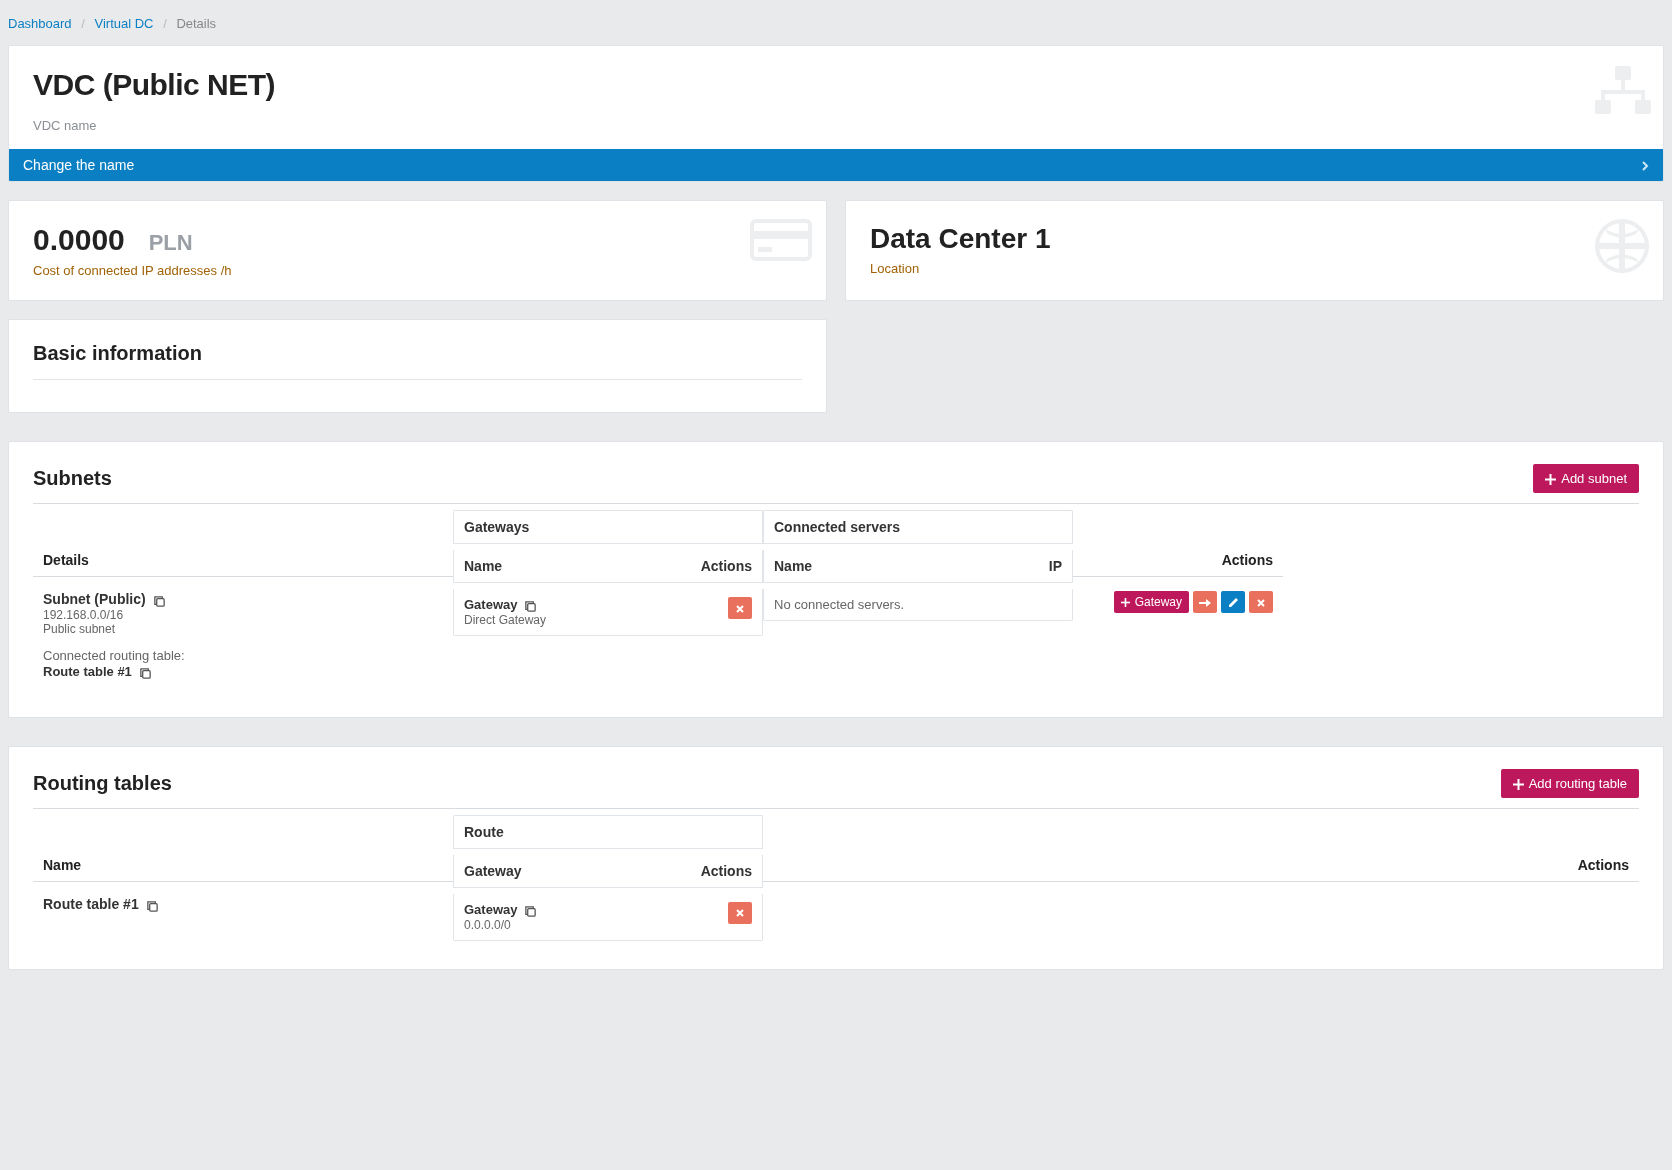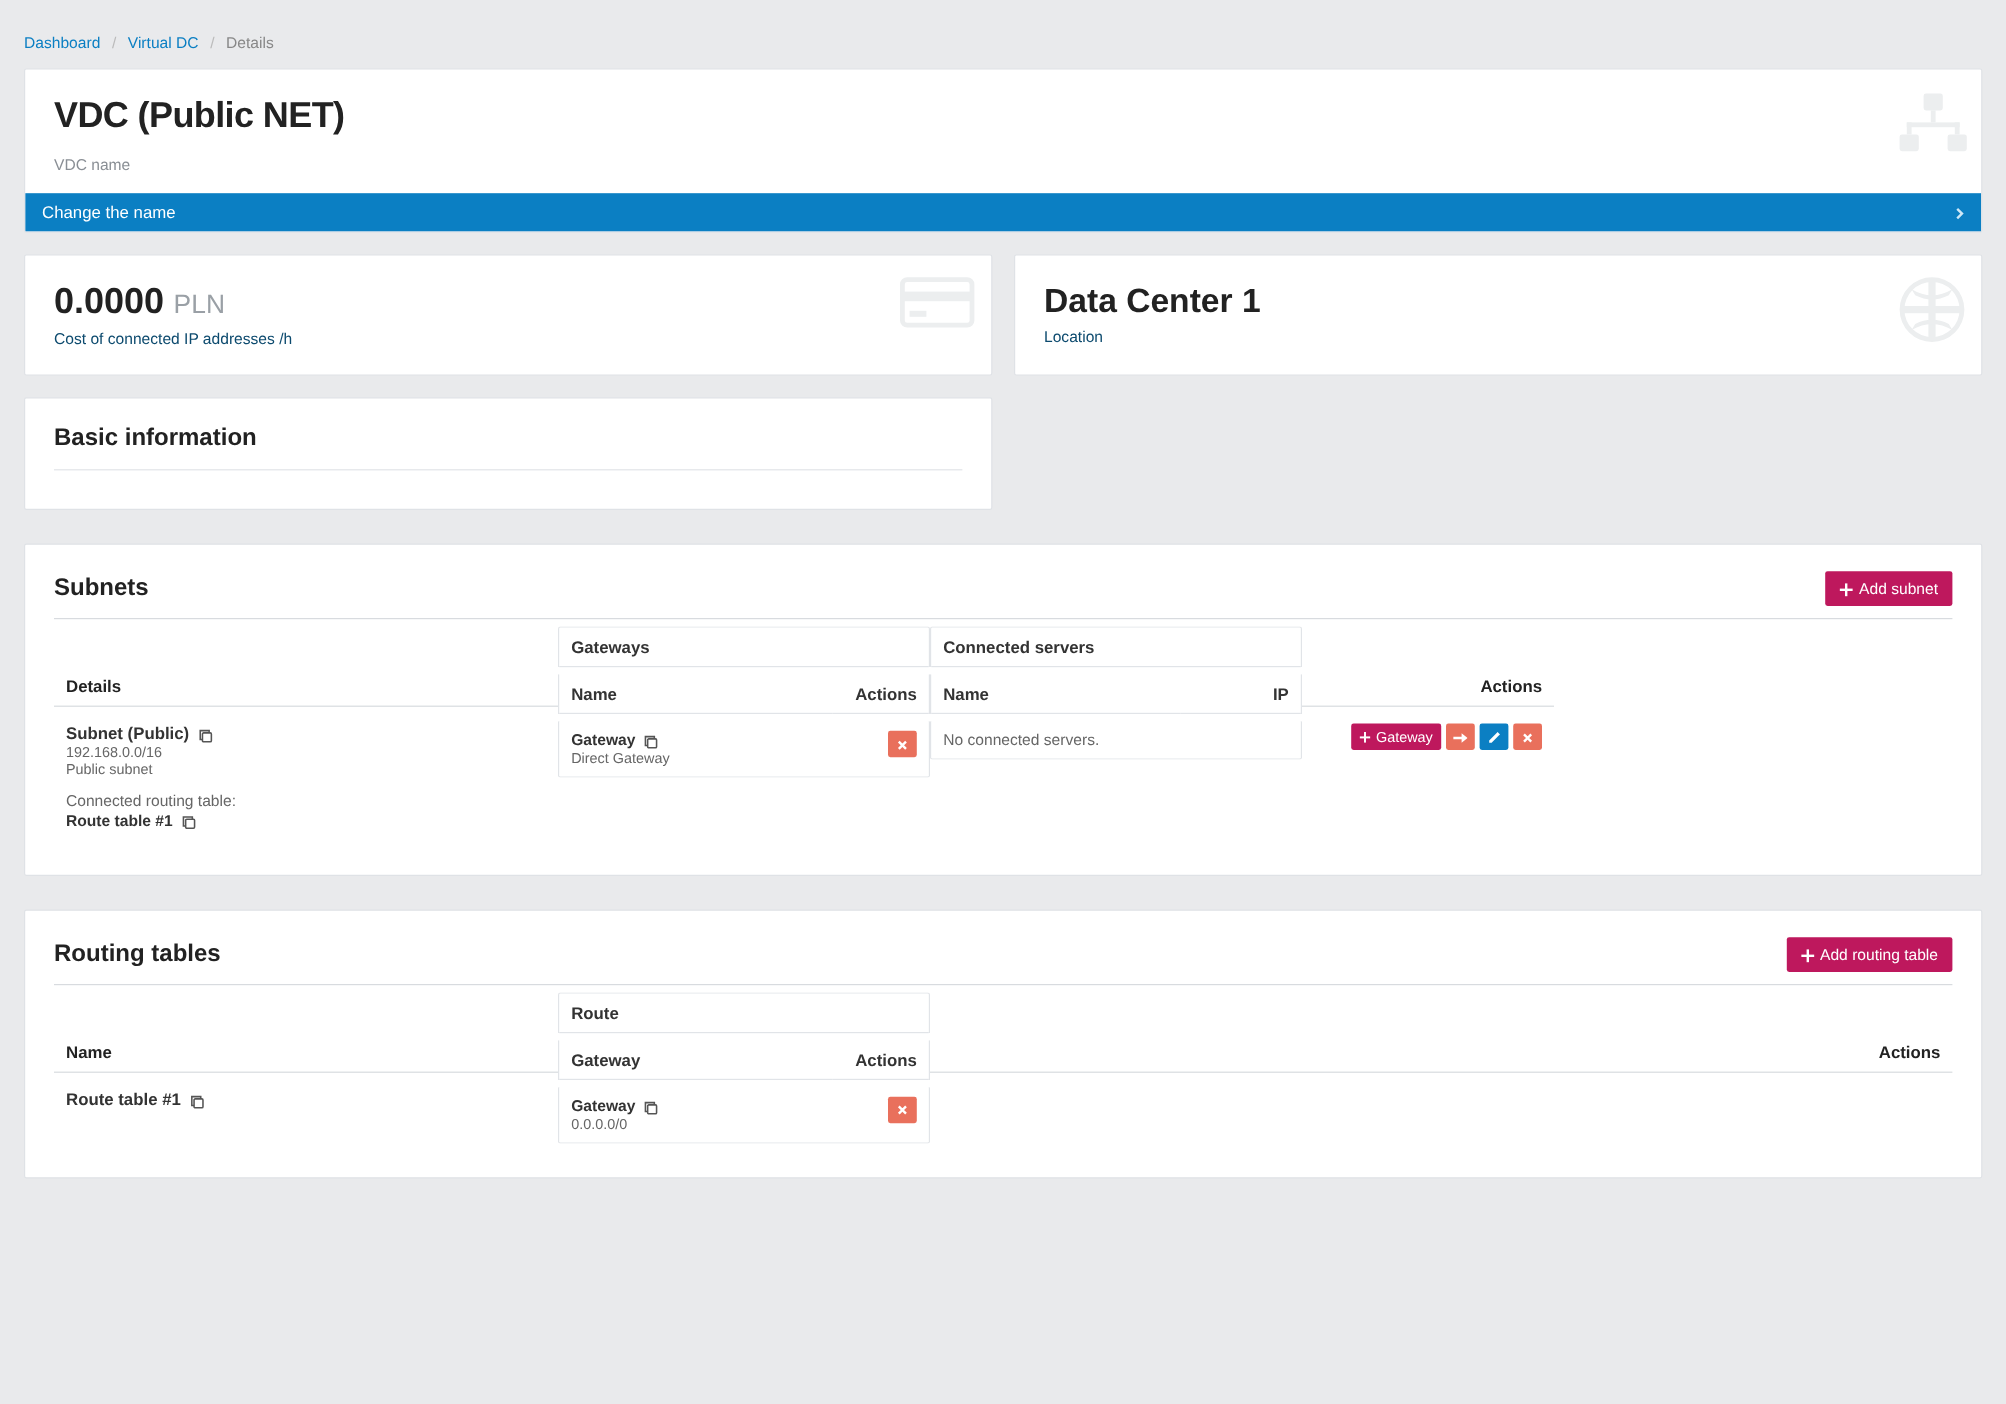--- a/index.html
+++ b/index.html
@@ -2,21 +2,21 @@
 <html><head>
 <meta charset="utf-8">
 <style>
 * { box-sizing: border-box; margin: 0; padding: 0; }
 body {
   font-family: "Segoe UI", Arial, sans-serif;
   background: #e9eaec;
   color: #333;
   font-size: 14px;
 }
-.container { padding: 20px; max-width: 1672px; }
+.container { padding: 8px; max-width: 1672px; }
 .breadcrumb {
   font-size: 13px;
   padding: 8px 0 14px 0;
   color: #999;
 }
 .breadcrumb a { color: #0b7fc3; text-decoration: none; }
 .breadcrumb .sep { color: #bbb; margin: 0 6px; }
 .breadcrumb .current { color: #888; }
 
 .card {
@@ -44,22 +44,22 @@
 .change-bar .chev { font-size: 12px; color: #cfe8f7; }
 
 .two-col {
   display: grid;
   grid-template-columns: 1fr 1fr;
   gap: 18px;
   margin-top: 18px;
 }
 .info-card { position: relative; padding: 22px 24px; overflow: hidden; }
 .cost-val { font-size: 30px; font-weight: 700; color: #222; }
-.cost-cur { font-size: 22px; font-weight: 400; color: #9aa0a6; margin-left: 4px; }
-.info-sub { color: #0c4a6e; font-size: 13px; margin-top: 6px; }
+.cost-cur { font-size: 22px; font-weight: 700; color: #9aa0a6; margin-left: 20px; }
+.info-sub { color: #a16207; font-size: 13px; margin-top: 6px; }
 .dc-name { font-size: 28px; font-weight: 700; color: #222; }
 .deco-right { position: absolute; right: 10px; top: 14px; color: #eceeef; }
 
 .basic-card { margin-top: 18px; width: calc(50% - 9px); padding: 22px 24px; }
 .section-title {
   font-size: 20px; font-weight: 700; color: #222; margin-bottom: 14px;
 }
 .basic-list { list-style: disc; margin-left: 26px; }
 .basic-list li {
   display: list-item;

